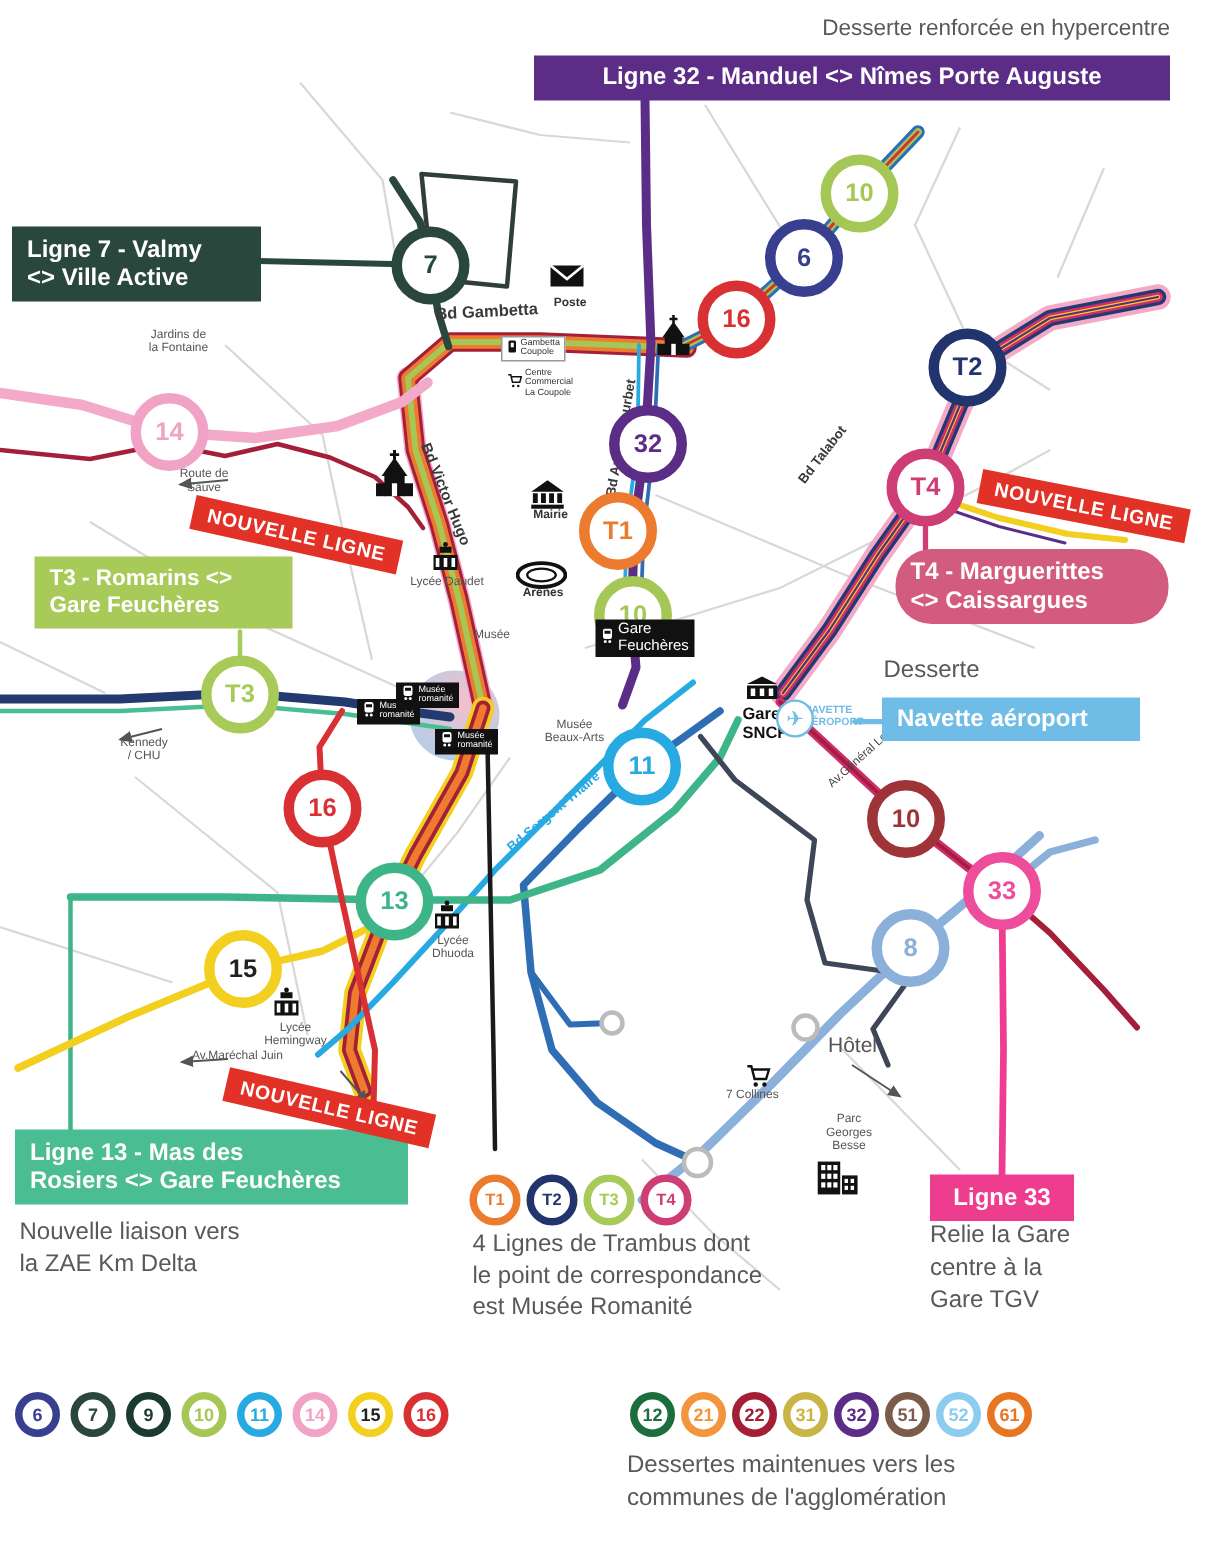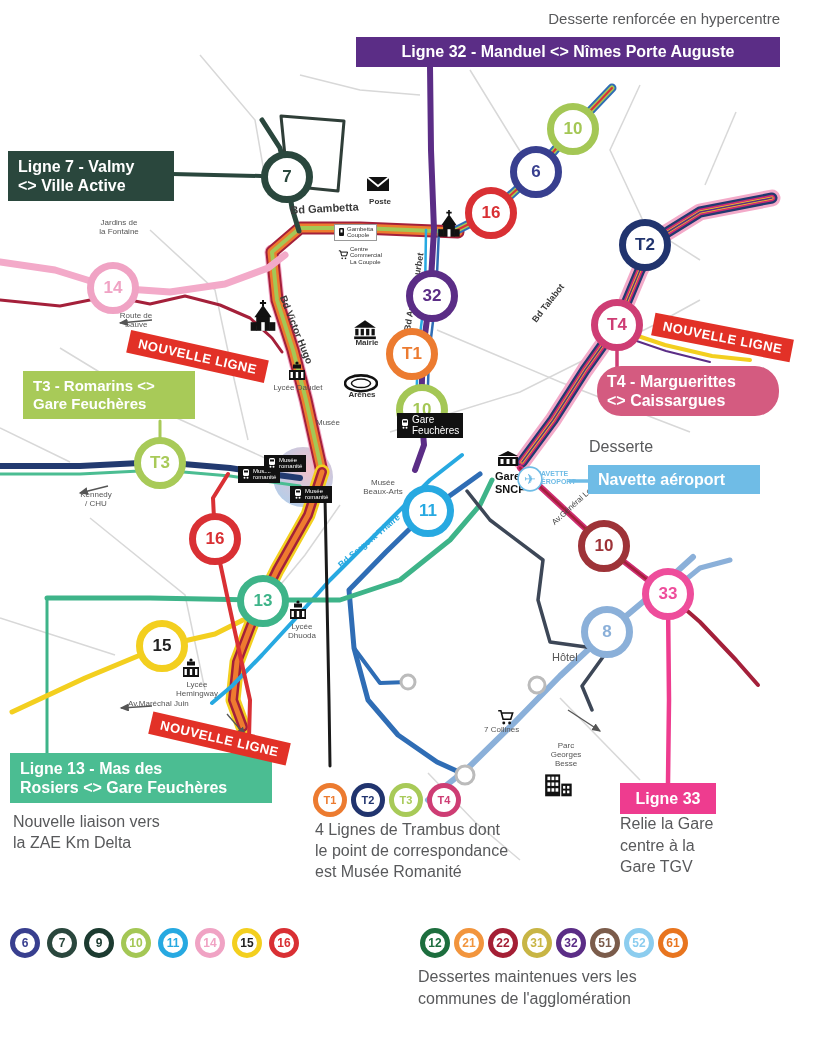--- a/index.html
+++ b/index.html
@@ -229,21 +229,21 @@
 / CHU</div>
     <div class="mlabel" style="left: 536px; top: 470px; font-size: 7px; color: rgb(111, 188, 230); font-weight: bold; width: 54px;">NAVETTE AÉROPORT</div>
     <div class="mlabel" style="left: 336px; top: 562px; font-size: 9px; color: rgb(41, 169, 225); font-weight: bold; transform: rotate(-40deg); transform-origin: left top; white-space: nowrap;">Bd Sergent Triaire</div>
     <div class="mlabel" style="left: 550px; top: 520px; font-size: 8px; color: rgb(68, 68, 68); transform: rotate(-42deg); transform-origin: left top; white-space: nowrap;">Av.Général Leclerc</div>
     <div class="mlabel" style="left: 278px; top: 622px; font-size: 8px; color: rgb(85, 85, 85); width: 48px; text-align: center;">Lycée
 Dhuoda</div>
     <div class="mlabel" style="left: 166px; top: 680px; font-size: 8px; color: rgb(85, 85, 85); width: 62px; text-align: center;">Lycée
 Hemingway</div>
     <div class="mlabel" style="left: 128px; top: 699px; font-size: 8px; color: rgb(85, 85, 85);">Av.Maréchal Juin</div>
     <div class="mlabel" style="left: 232px; top: 740px; font-size: 8px; color: rgb(85, 85, 85);">Caissargues</div>
-    <div class="mlabel" style="left: 552px; top: 651px; font-size: 11px; color: rgb(85, 85, 85);">Hôtel</div>
+    <div class="mlabel" style="left: 552px; top: 688px; font-size: 14px; color: rgb(85, 85, 85);">Hôtel</div>
     <div class="mlabel" style="left: 484px; top: 725px; font-size: 8px; color: rgb(85, 85, 85);">7 Collines</div>
     <div class="mlabel" style="left: 540px; top: 741px; font-size: 8px; color: rgb(85, 85, 85); width: 52px; text-align: center;">Parc
 Georges
 Besse</div>
     <div class="blackl" style="left: 397px; top: 413px; font-size: 10px;">
       <span><svg width="8" height="10" viewBox="0 0 8 10">
           <rect x="1" y="0" width="6" height="7" rx="1.5" fill="#fff"></rect>
           <rect x="2" y="1.5" width="4" height="2" fill="#111"></rect>
           <circle cx="2.5" cy="8.7" r="1" fill="#fff"></circle>
           <circle cx="5.5" cy="8.7" r="1" fill="#fff"></circle>

